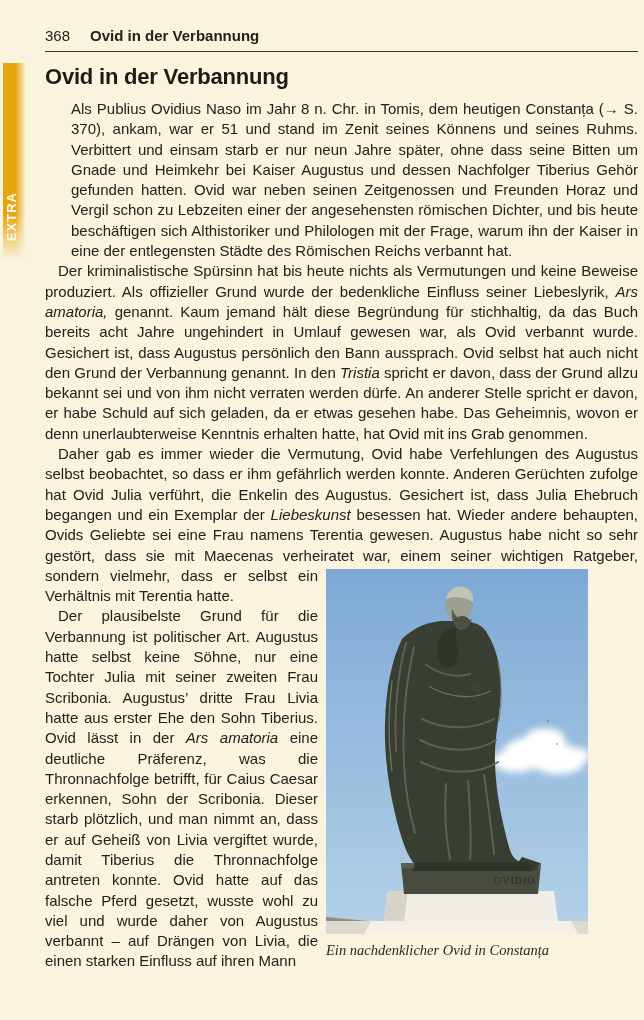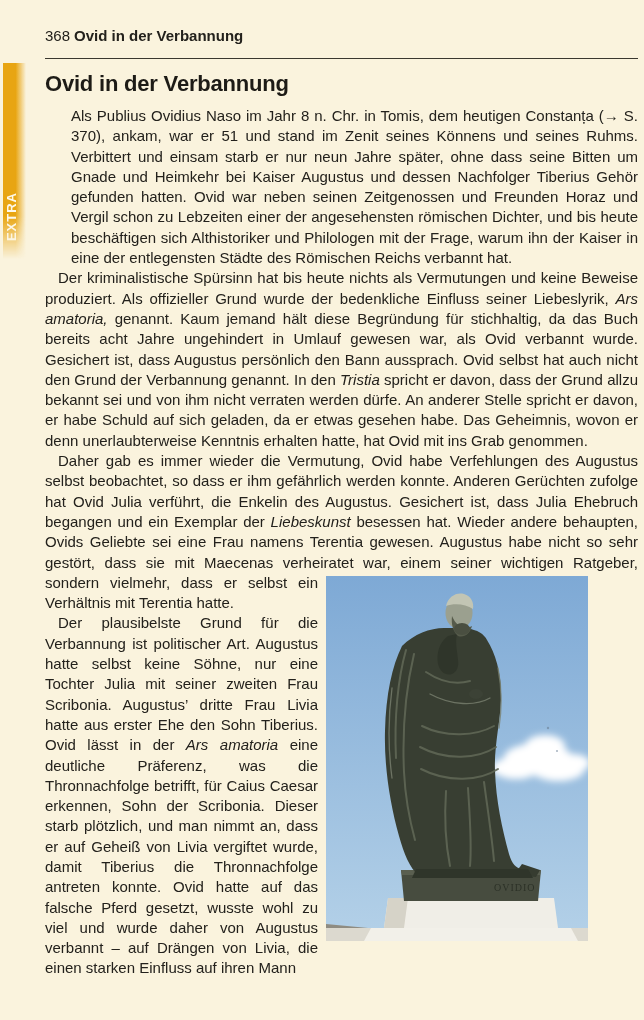--- a/index.html
+++ b/index.html
@@ -11,22 +11,22 @@
   .extra-tab{position:absolute;left:3px;top:63px;width:23px;height:196px;
     background:linear-gradient(to right,#e8a512 0%,#e8a512 55%,rgba(232,165,18,0) 100%);
     -webkit-mask-image:linear-gradient(to bottom,#000 0%,#000 78%,transparent 100%);
             mask-image:linear-gradient(to bottom,#000 0%,#000 78%,transparent 100%);}
   .extra-label{position:absolute;left:1px;bottom:18px;
     writing-mode:vertical-rl;transform:rotate(180deg);
     font-size:13px;font-weight:bold;color:#fdf8ea;letter-spacing:1px;}
 
   
   .content{position:absolute;left:45px;top:27px;width:593px;color:#23211c;}
-  .page-header{display:flex;align-items:baseline;gap:4px;
-    padding-bottom:14px;border-bottom:1.5px solid #3a382f;}
+  .page-header{display:flex;align-items:baseline;gap:20px;
+    padding-bottom:7px;border-bottom:1.5px solid #3a382f;}
   .page-number{font-size:15px;}
   .header-title{font-size:15px;font-weight:bold;}
   h1.article-title{margin:12px 0 0 0;font-size:22px;font-weight:bold;color:#1d1b16;letter-spacing:-0.2px;}
 
   .body-para{margin:0;font-size:15px;line-height:20.3px;text-align:justify;
     hyphens:auto;-webkit-hyphens:auto;}
   .body-para.first{margin-top:9px;margin-left:26px;}
   .body-para.indent{text-indent:13px;}
   .body-para i{font-style:italic;}
 
@@ -132,18 +132,19 @@
 
         <g>
           <ellipse cx="133" cy="37" rx="13.5" ry="16" fill="#9ba08f"></ellipse>
           <path d="M120,30 C122,21 130,16 138,18 C145,20 148,26 147,33 C140,28 128,27 120,30 Z" fill="#c2c5b4"></path>
           <path d="M126,40 C130,50 138,54 146,50 C144,58 138,62 132,60 C127,56 125,48 126,40 Z" fill="#565b4b"></path>
           <ellipse cx="136" cy="53" rx="8" ry="6" fill="#4a4f41"></ellipse>
         </g>
       </g>
     </svg>
           </span>
+          <span class="fig-caption">Ein nachdenklicher Ovid in Constanța</span>
         </span><span><span>einem seiner wichtigen Ratgeber, sondern vielmehr, dass er selbst ein Verhältnis mit Terentia hatte.</span></span></p>
 
     <p class="body-para indent"><span>Der plausibelste Grund für die Verbannung ist politischer Art. Augustus hatte selbst keine Söhne, nur eine Tochter Julia mit seiner zweiten Frau Scribonia. Augustus’ dritte Frau Livia hatte aus erster Ehe den Sohn Tiberius. Ovid lässt in der </span><i>Ars amatoria</i><span> eine deutliche Präferenz, was die Thronnachfolge betrifft, für Caius Caesar erkennen, Sohn der Scribonia. Dieser starb plötzlich, und man nimmt an, dass er auf Geheiß von Livia vergiftet wurde, damit Tiberius die Thronnachfolge antreten konnte. Ovid hatte auf das falsche Pferd gesetzt, wusste wohl zu viel und wurde daher von Augustus verbannt – auf Drängen von Livia, die einen starken Einfluss auf ihren Mann</span></p>
 
   </div>
 </div>
 
 </body></html>

